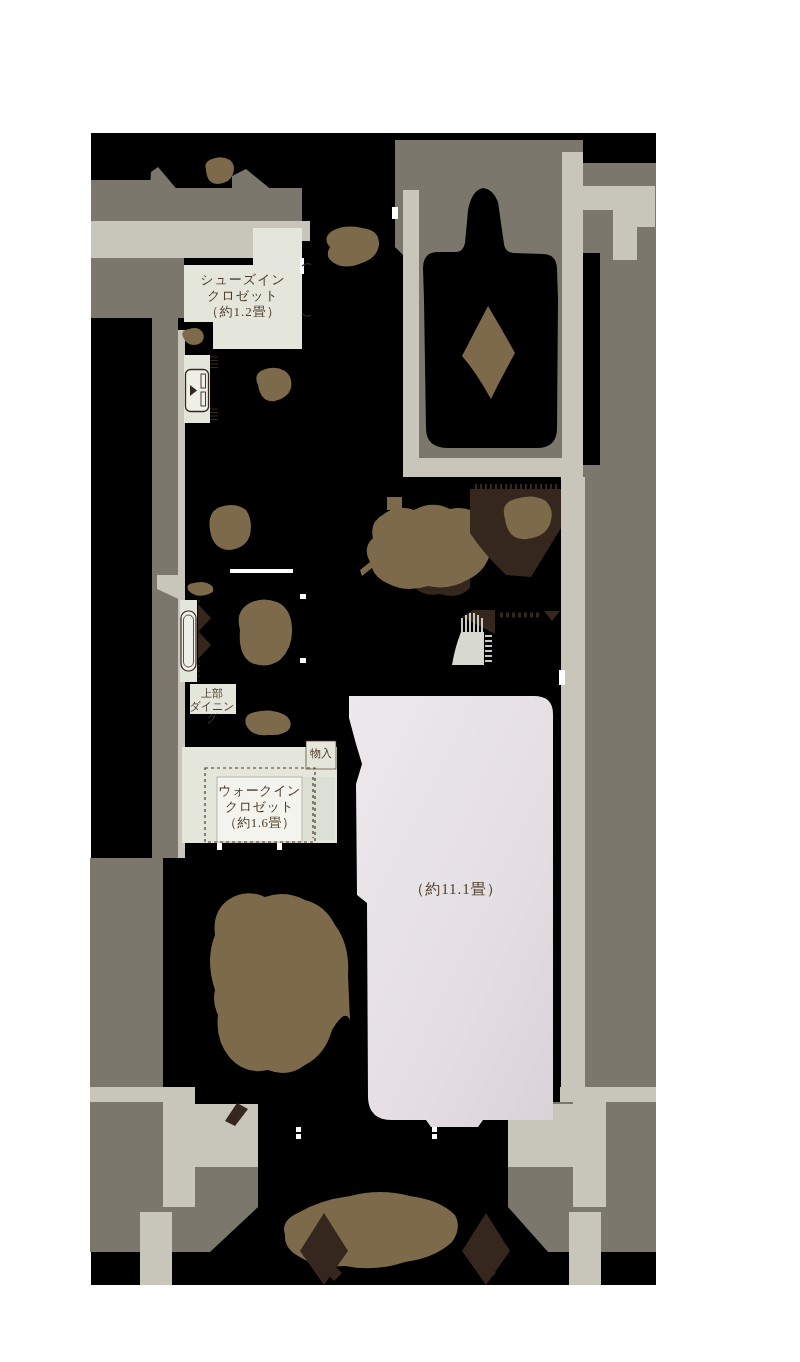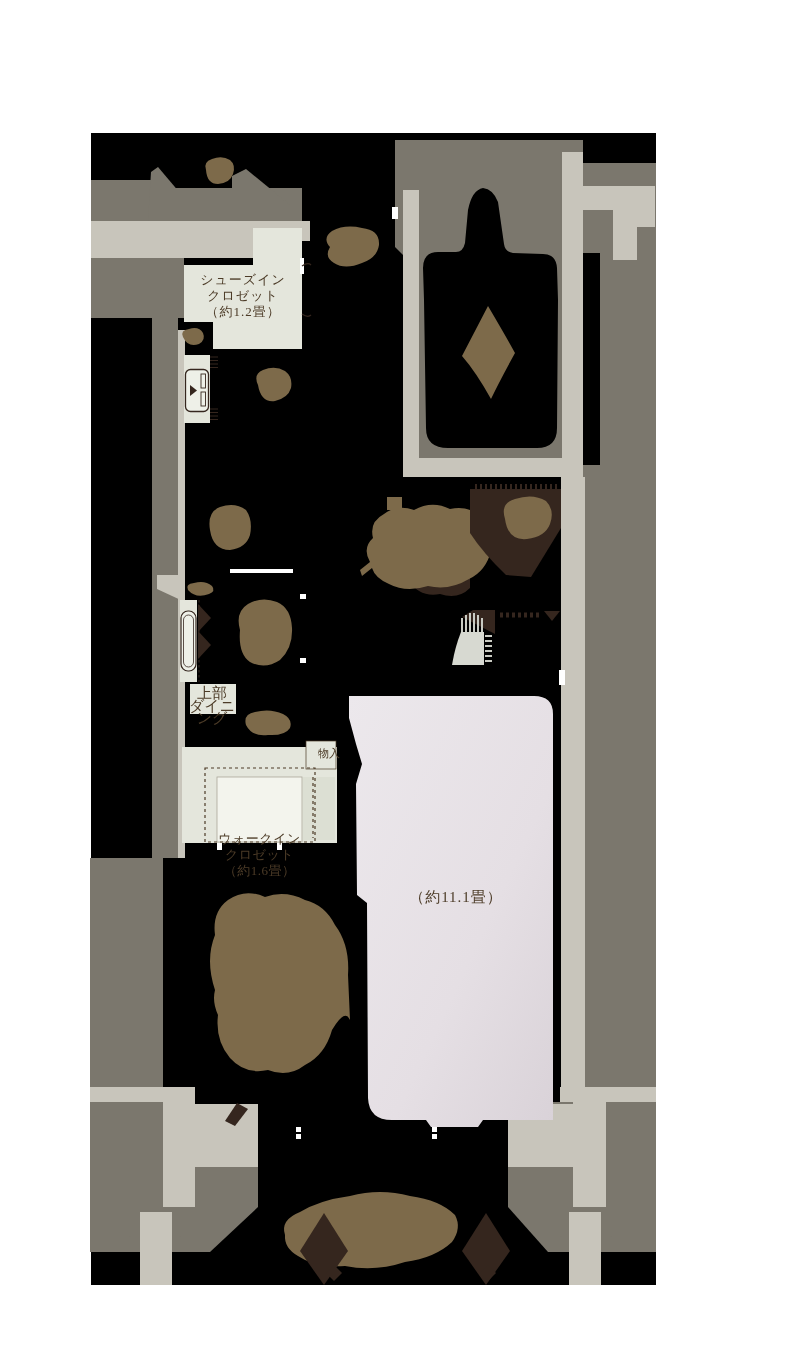--- a/index.html
+++ b/index.html
@@ -14,25 +14,25 @@
   .bgd{fill:var(--closet_dark);}
   .tan{fill:var(--plant);}
   .mar{fill:var(--dark_brown);}
   .wht{fill:#ffffff;}
   .blk{fill:#000000;}
   .lbl{
     position:absolute;color:var(--text);text-align:center;
     font-family:"Liberation Serif","DejaVu Serif",serif;
   }
   .lbl-shoes{left:184px;top:272px;width:118px;font-size:13px;line-height:16px;letter-spacing:1px;}
-  .lbl-linen{left:188px;top:687px;width:48px;font-size:15px;line-height:12.5px;}
-  .lbl-mono{left:305px;top:747px;width:32px;font-size:11px;line-height:13px;padding-left:8px;}
-  .lbl-wic{left:215px;top:783px;width:89px;font-size:13px;line-height:16px;letter-spacing:0.5px;margin-top:48px;}
+  .lbl-linen{left:188px;top:687px;width:48px;font-size:11px;line-height:12.5px;}
+  .lbl-mono{left:305px;top:747px;width:32px;font-size:11px;line-height:13px;}
+  .lbl-wic{left:215px;top:783px;width:89px;font-size:13px;line-height:16px;letter-spacing:0.5px;}
   .lbl-ld-name{left:358px;top:841px;width:196px;font-size:20px;letter-spacing:1px;font-weight:500;}
-  .lbl-ld-size{left:358px;top:880px;width:196px;font-size:15px;letter-spacing:1px;margin-top:8px;}
+  .lbl-ld-size{left:358px;top:880px;width:196px;font-size:15px;letter-spacing:1px;}
   .lbl-n{left:687px;top:1200px;width:24px;font-size:14px;font-weight:bold;color:var(--dark_brown);}
 </style>
 </head>
 <body>
 
 <div class="canvas">
 
 <svg width="800" height="1362" viewBox="0 0 800 1362">
   <defs>
     <linearGradient id="ldgrad" x1="0" y1="0" x2="1" y2="1">

